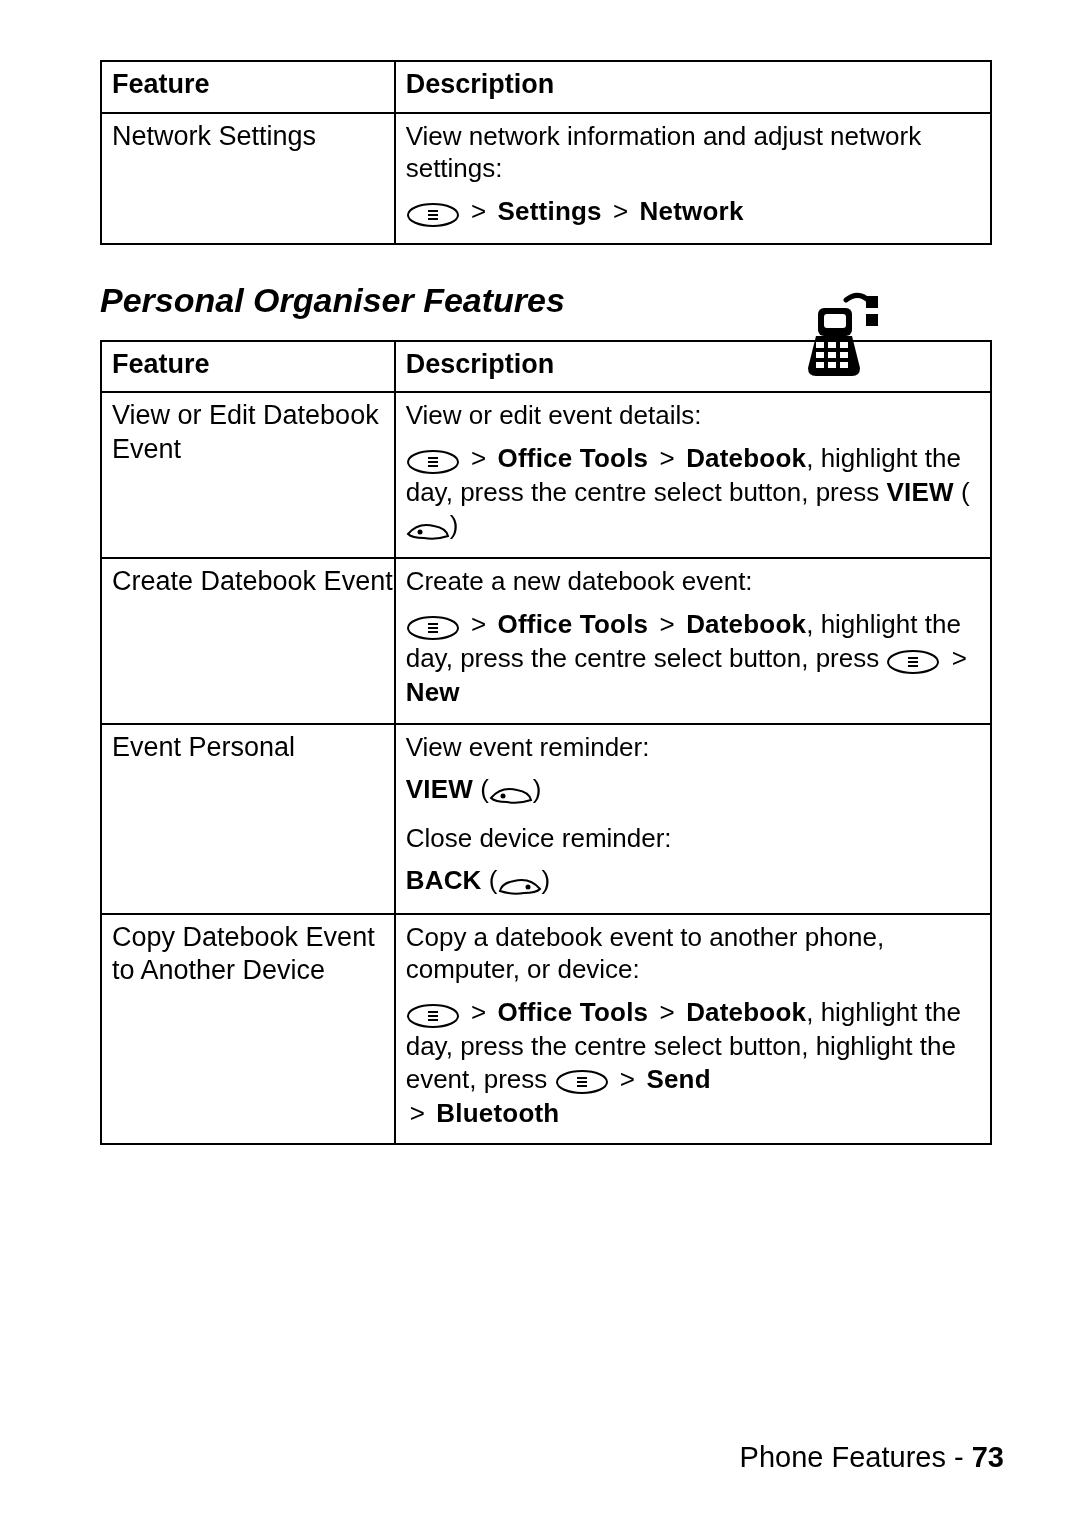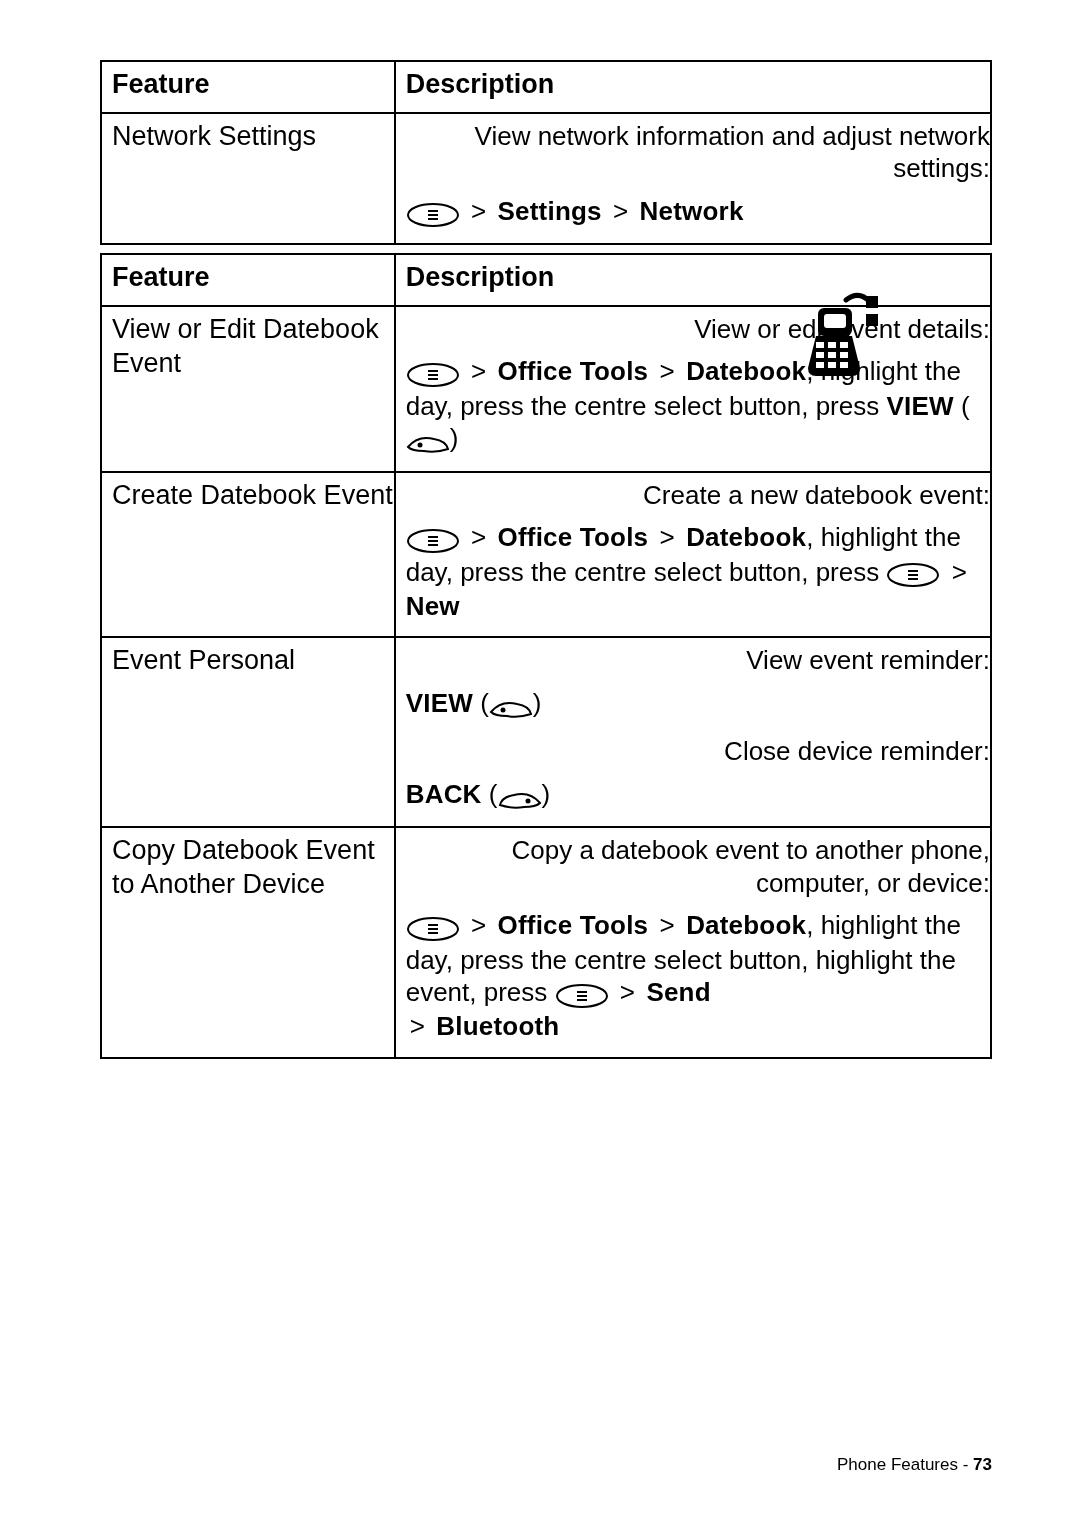--- a/index.html
+++ b/index.html
@@ -38,21 +38,21 @@
     text-align: left;
     vertical-align: top;
   }
   table.feat th {
     font-weight: bold;
     font-size: 27px;
   }
   .col-feature { width: 33%; }
   .col-desc { width: 67%; }
   .feat-name { font-weight: normal; font-size: 27px; }
-  .desc-line { margin: 0 0 10px 0; text-align: right; }
+  .desc-line { margin: 0 0 10px 0; }
   .path-line { margin: 6px 0 4px 0; }
   .cond {
     font-family: "Arial Narrow", Arial, sans-serif;
     font-stretch: condensed;
     font-weight: bold;
     letter-spacing: 0.2px;
     font-size: 26px;
   }
   .gt { font-weight: normal; padding: 0 4px; }
   .icon-wrap {
@@ -64,22 +64,22 @@
   }
   .phone-net-icon {
     position: absolute;
     right: 110px;
     top: 176px;
   }
   .desc-cell { position: relative; }
   .footer {
     position: absolute;
     bottom: 46px;
-    right: 88px;
-    font-size: 17px;
+    right: 76px;
+    font-size: 29px;
   }
   .footer .pg {
     font-weight: bold;
   }
 </style>
 </head>
 <body>
 
 <div class="page">
 
@@ -136,20 +136,21 @@
                   <rect x="24" y="72" width="8" height="6"></rect>
                   <rect x="36" y="72" width="8" height="6"></rect>
               </g>
             </svg>
           </span>
         </td>
       </tr>
     </tbody>
   </table>
 
+  <h2 class="section-title section2-title">Personal Organiser Features</h2>
 
   <table class="feat">
     <colgroup>
         <col class="col-feature">
         <col class="col-desc">
       </colgroup>
     <thead>
       <tr>
         <th>Feature</th>
         <th>Description</th>

